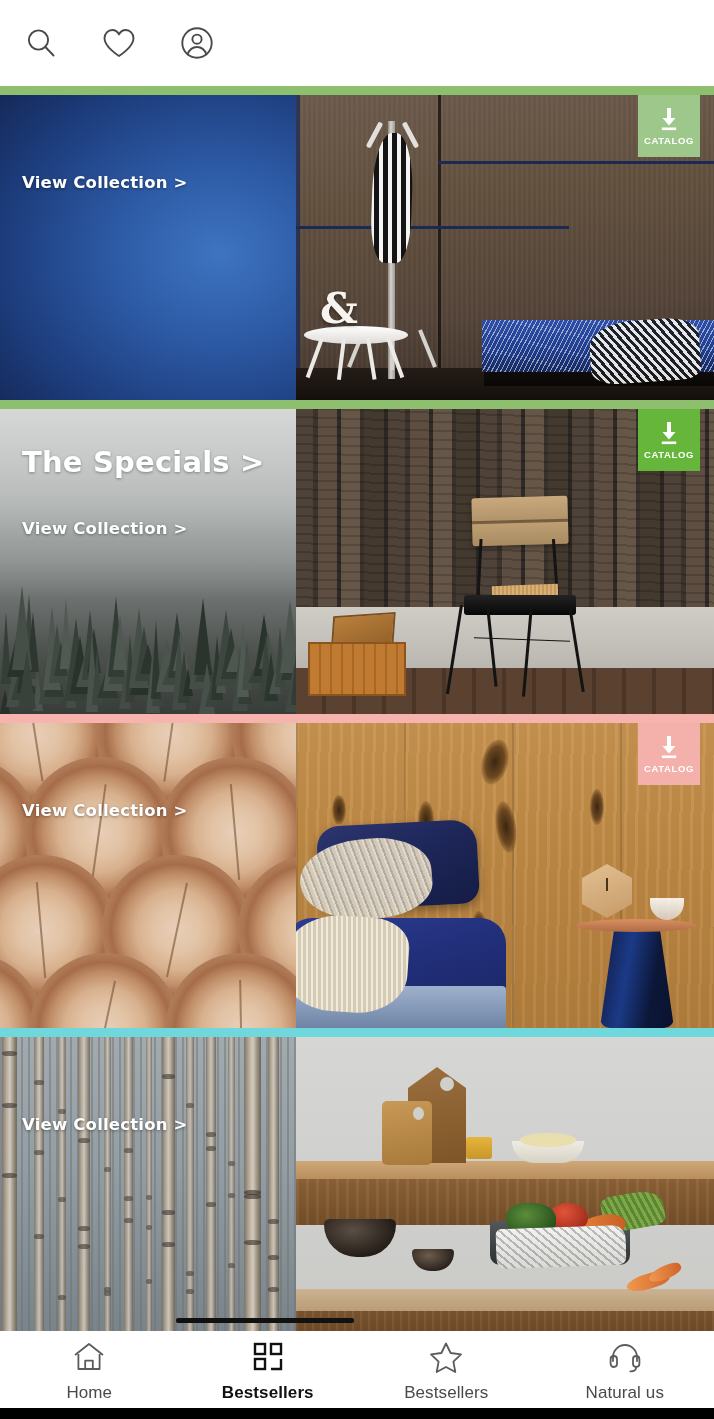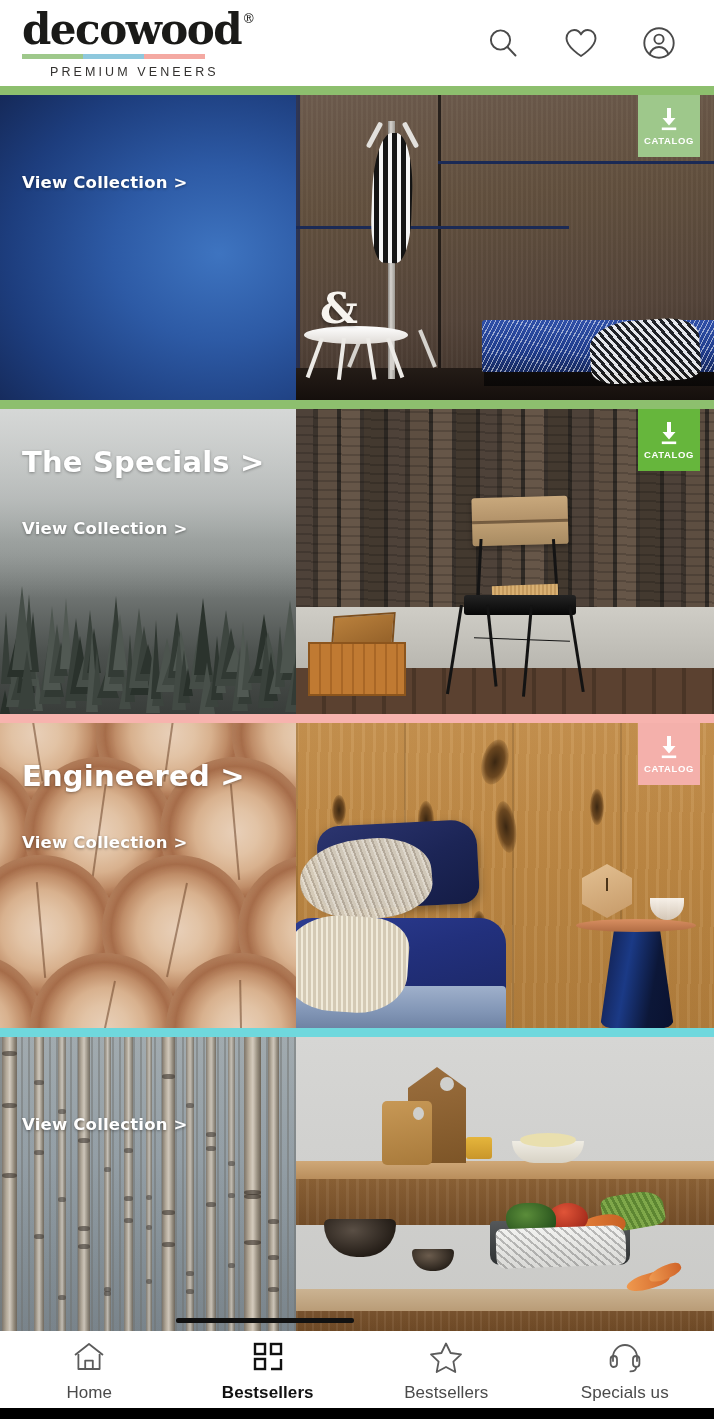--- a/index.html
+++ b/index.html
@@ -587,32 +587,20 @@
     z-index:40;
   }
 </style>
 </head>
 <body>
 
 <div id="app">
 
   <div class="header">
 
-    <div class="logo">
-      <div class="logo-word-row">
-        <span class="logo-word">decowood</span>
-        <span class="logo-reg">®</span>
-      </div>
-      <div class="logo-bar">
-        <span style="background:#9ec88b"></span>
-        <span style="background:#8ec8dd"></span>
-        <span style="background:#f4a9a2"></span>
-      </div>
-      <div class="logo-sub">PREMIUM VENEERS</div>
-    </div>
 
     <div class="header-icons">
       <div class="hicon">
         <svg width="34" height="34" viewBox="0 0 34 34" fill="none" stroke="#4a4a4a" stroke-width="1.9">
           <circle cx="14.5" cy="14" r="9.6"></circle>
           <line x1="21.4" y1="21" x2="29.5" y2="29.5" stroke-linecap="round"></line>
         </svg>
       </div>
       <div class="hicon">
         <svg width="34" height="32" viewBox="0 0 34 32" fill="none" stroke="#4a4a4a" stroke-width="1.9">
@@ -810,21 +798,20 @@
             <div class="en-log" style="left:296px; top:34px;width:150px; height:150px;transform:rotate(6deg);"></div>
             <div class="en-log" style="left:-34px; top:132px;width:150px; height:150px;transform:rotate(-11deg);"></div>
             <div class="en-log" style="left:102px; top:132px;width:150px; height:150px;transform:rotate(6deg);"></div>
             <div class="en-log" style="left:238px; top:132px;width:150px; height:150px;transform:rotate(-7deg);"></div>
             <div class="en-log" style="left:-106px; top:230px;width:150px; height:150px;transform:rotate(-11deg);"></div>
             <div class="en-log" style="left:30px; top:230px;width:150px; height:150px;transform:rotate(6deg);"></div>
             <div class="en-log" style="left:166px; top:230px;width:150px; height:150px;transform:rotate(-7deg);"></div>
             <div class="en-log" style="left:302px; top:230px;width:150px; height:150px;transform:rotate(10deg);"></div>
           </div>
         <div class="cat-text">
-          <div class="cat-title">Engineered &gt;</div>
           <div class="cat-link">View Collection &gt;</div>
         </div>
       </div>
       <div class="cat-right">
         <div class="en-wall"></div>
         <div class="en-knot" style="left:186px; top:16px; width:26px; height:46px; transform:rotate(14deg);"></div>
         <div class="en-knot" style="left:200px; top:78px; width:20px; height:52px; transform:rotate(-8deg);"></div>
         <div class="en-knot" style="left:122px; top:78px; width:16px; height:38px;"></div>
         <div class="en-knot" style="left:36px; top:72px; width:14px; height:30px;"></div>
         <div class="en-knot" style="left:176px; top:188px; width:14px; height:32px;"></div>
@@ -990,18 +977,18 @@
 
     <div class="navitem">
       <span class="navicon">
         <svg width="34" height="32" viewBox="0 0 34 32" fill="none" stroke="#5b5b5b" stroke-width="1.8" stroke-linecap="round">
           <path d="M5 20 V16 C5 9.4 10.4 4 17 4 C23.6 4 29 9.4 29 16 V20"></path>
           <rect x="2.6" y="15" width="6.4" height="11" rx="3.2"></rect>
           <rect x="25" y="15" width="6.4" height="11" rx="3.2"></rect>
           <path d="M28.2 26 C28.2 29 25.6 30.4 22.4 30.4"></path>
         </svg>
       </span>
-      <span class="navlabel">Specials us</span>
+      <span class="navlabel">Natural us</span>
     </div>
   </div>
 
   <div class="home-indicator"></div>
 </div>
 
 </body></html>

